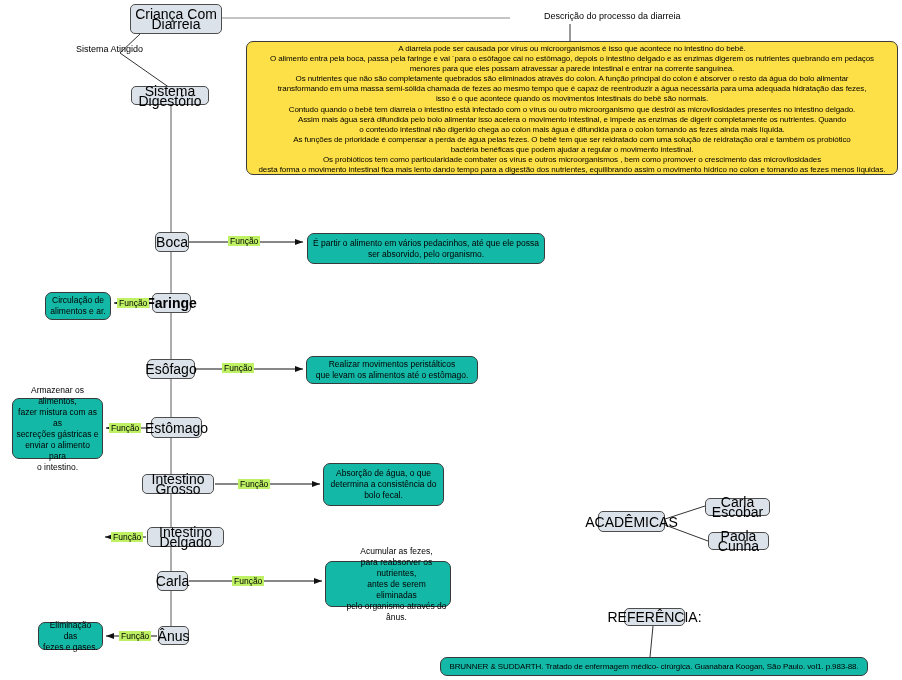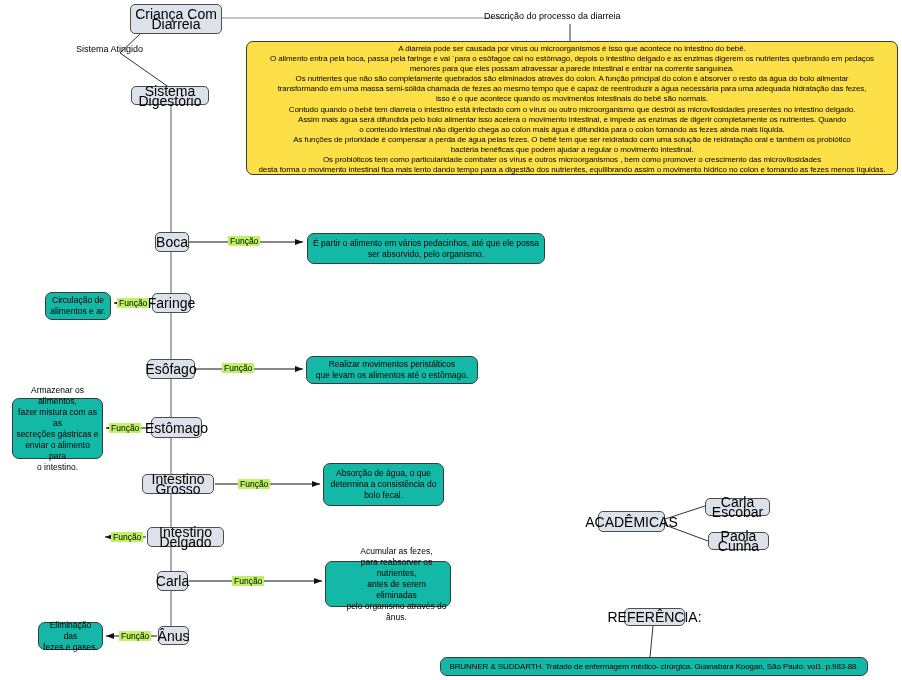--- a/index.html
+++ b/index.html
@@ -47,21 +47,21 @@
     <path d="M189 581 L 322 581" stroke="#111" fill="none" marker-end="url(#arrow)"></path>
     <path d="M157 636 L 106 636" stroke="#111" fill="none" marker-end="url(#arrow)"></path>
 
     <path d="M665 519 L 705 506" stroke="#333" fill="none"></path>
     <path d="M665 525 L 708 541" stroke="#333" fill="none"></path>
 
     <path d="M653 626 L 650 657" stroke="#333" fill="none"></path>
   </svg>
 
   <div class="node" style="left:130px;top:4px;width:92px;height:30px;">Criança Com Diarreia</div>
-  <div class="freelabel" style="left:484px;top:11px;">Descrição do processo da diarreia</div>
+  <div class="freelabel" style="left:544px;top:11px;">Descrição do processo da diarreia</div>
   <div class="bigbox" style="left:246px;top:41px;width:652px;height:134px;">A diarreia pode ser causada por vírus ou microorganismos é isso que acontece no intestino do bebê.
 O alimento entra pela boca, passa pela faringe e vai ´para o esôfagoe cai no estômago, depois o intestino delgado e as enzimas digerem os nutrientes quebrando em pedaços
 menores para que eles possam atravessar a parede intestinal e entrar na corrente sanguínea.
 Os nutrientes que não são completamente quebrados são eliminados através do colon. A função principal do colon é absorver o resto da água do bolo alimentar
 transformando em uma massa semi-sólida chamada de fezes ao mesmo tempo que é capaz de reentroduzir a água necessária para uma adequada hidratação das fezes,
 isso é o que acontece quando os movimentos intestinais do bebê são normais.
 Contudo quando o bebê tem diarreia o intestino está infectado com o vírus ou outro microorganismo que destrói as microvilosidades presentes no intestino delgado.
 Assim mais água será difundida pelo bolo alimentar isso acelera o movimento intestinal, e impede as enzimas de digerir completamente os nutrientes. Quando
 o conteúdo intestinal não digerido chega ao colon mais água é difundida para o colon tornando as fezes ainda mais líquida.
 As funções de prioridade é compensar a perda de água pelas fezes. O bebê tem que ser reidratado com uma solução de reidratação oral e também os probiótico
@@ -70,21 +70,21 @@
 desta forma o movimento intestinal fica mais lento dando tempo para a digestão dos nutrientes, equilibrando assim o movimento hídrico no colon e tornando as fezes menos líquidas.</div>
 
   <div class="freelabel" style="left:76px;top:44px;">Sistema Atingido</div>
   <div class="node" style="left:131px;top:86px;width:78px;height:19px;">Sistema Digestório</div>
 
   <div class="node" style="left:155px;top:232px;width:34px;height:20px;">Boca</div>
   <span class="funcao" style="left:228px;top:236px;">Função</span>
   <div class="desc" style="left:307px;top:233px;width:238px;height:31px;">É  partir o alimento em vários pedacinhos, até que ele possa
 ser absorvido, pelo organismo.</div>
 
-  <div class="node" style="left:152px;top:293px;width:39px;height:20px;">Faringe</div>
+  <div class="node" style="left:152px;top:293px;width:39px;height:20px;font-weight:bold;">Faringe</div>
   <span class="funcao" style="left:117px;top:298px;">Função</span>
   <div class="desc" style="left:45px;top:292px;width:66px;height:28px;">Circulação de
 alimentos e ar.</div>
 
   <div class="node" style="left:147px;top:359px;width:48px;height:20px;">Esôfago</div>
   <span class="funcao" style="left:222px;top:363px;">Função</span>
   <div class="desc" style="left:306px;top:356px;width:172px;height:28px;">Realizar movimentos peristálticos
 que levam os alimentos até o estômago.</div>
 
   <div class="node" style="left:151px;top:417px;width:51px;height:21px;">Estômago</div>

